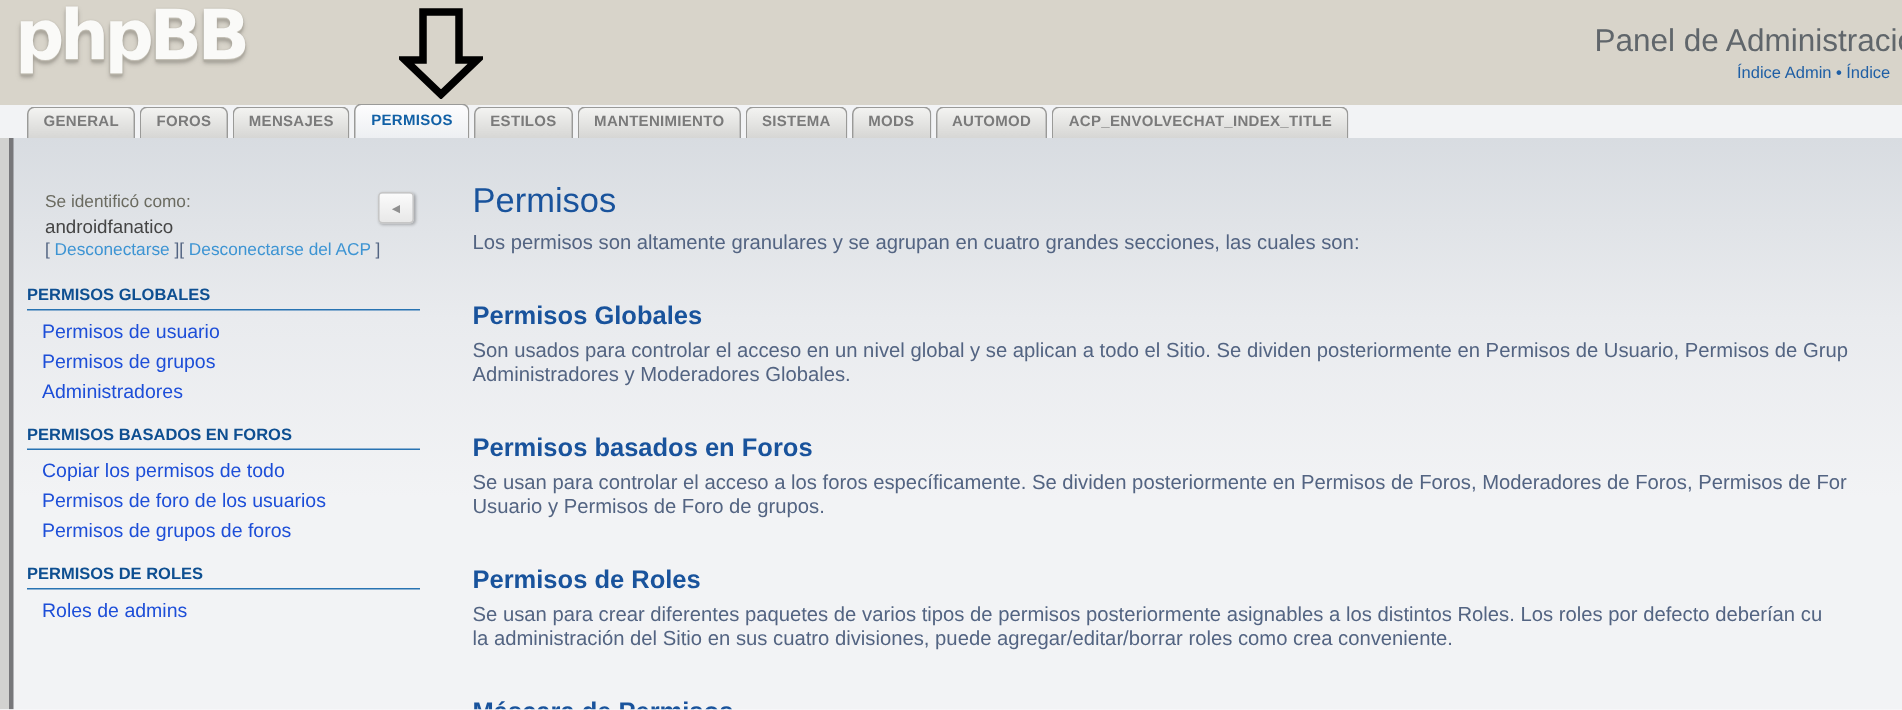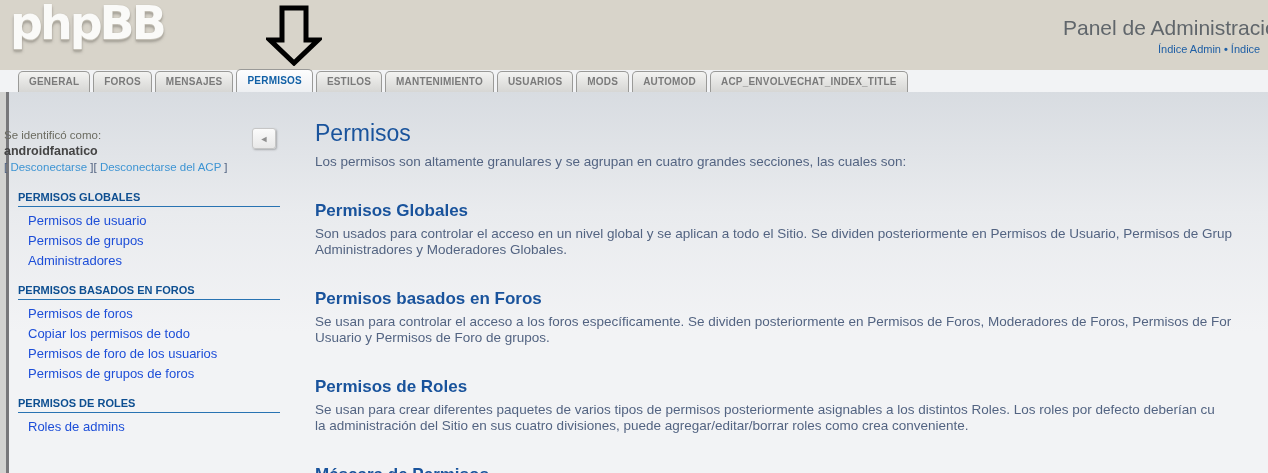--- a/index.html
+++ b/index.html
@@ -33,23 +33,23 @@
     white-space:nowrap; text-decoration:none; display:block;
   }
   .tab.highlight { color:#BC2A4D; border:1px dotted #BC2A4D; background:linear-gradient(#F6F2F2,#E5DFDD); }
   .tab.active { height:23px; line-height:22px; color:#1160A6; background:linear-gradient(#FDFDFE,#EDEFF2); position:relative; z-index:2; }
   
   .panel { position:absolute; top:92px; left:0; width:1268px; height:381px;
     background:linear-gradient(#D8DCE1 0px, #E9EBEE 120px, #F2F3F5 240px); }
   .edge-light { position:absolute; top:92px; left:0; width:6px; height:381px; background:#D2D2D0; }
   .edge-dark  { position:absolute; top:92px; left:6px; width:3px; height:381px; background:#77777A; }
   
-  .userblock { position:absolute; left:4px; top:127px; width:262px; font-size:11.5px; line-height:16px; }
+  .userblock { position:absolute; left:30px; top:127px; width:262px; font-size:11.5px; line-height:16px; }
   .login-label { color:#6B6B60; }
-  .username { color:#444; font-weight:bold; font-size:12.5px; }
+  .username { color:#444; font-weight:normal; font-size:12.5px; }
   .logout-line { color:#536482; white-space:nowrap; }
   .logout-line a { color:#3D94D3; text-decoration:none; }
   .collapse-btn {
     position:absolute; left:252px; top:128px; width:24px; height:21px;
     background:linear-gradient(#FBFBFB,#E8E8E8); border:1px solid #C6C6C6; border-radius:3px;
     box-shadow:1px 1px 2px rgba(0,0,0,.25); cursor:pointer;
     text-align:center; line-height:20px; font-size:9px; color:#909090;
   }
   .menu { position:absolute; left:18px; top:191px; width:262px; }
   .menu-section { margin-bottom:13px; }
@@ -86,21 +86,21 @@
     </div>
   </div>
 
   <div class="tabbar">
     <a href="#" class="tab">GENERAL</a>
     <a href="#" class="tab">FOROS</a>
     <a href="#" class="tab">MENSAJES</a>
     <a href="#" class="tab active">PERMISOS</a>
     <a href="#" class="tab">ESTILOS</a>
     <a href="#" class="tab">MANTENIMIENTO</a>
-    <a href="#" class="tab">USUARIOS</a>
+    <a href="#" class="tab">SISTEMA</a>
     <a href="#" class="tab">MODS</a>
     <a href="#" class="tab">AUTOMOD</a>
     <a href="#" class="tab">ACP_ENVOLVECHAT_INDEX_TITLE</a>
   </div>
 
   <div class="panel"></div>
   <div class="edge-light"></div>
   <div class="edge-dark"></div>
 
   <div class="userblock">
@@ -114,21 +114,20 @@
 
   <div class="menu">
     <div class="menu-section">
       <div class="menu-title">PERMISOS GLOBALES</div>
       <a href="#" class="menu-item">Permisos de usuario</a>
       <a href="#" class="menu-item">Permisos de grupos</a>
       <a href="#" class="menu-item">Administradores</a>
     </div>
     <div class="menu-section">
       <div class="menu-title">PERMISOS BASADOS EN FOROS</div>
-      <a href="#" class="menu-item">Permisos de foros</a>
       <a href="#" class="menu-item">Copiar los permisos de todo</a>
       <a href="#" class="menu-item">Permisos de foro de los usuarios</a>
       <a href="#" class="menu-item">Permisos de grupos de foros</a>
     </div>
     <div class="menu-section">
       <div class="menu-title">PERMISOS DE ROLES</div>
       <a href="#" class="menu-item">Roles de admins</a>
     </div>
   </div>
 

